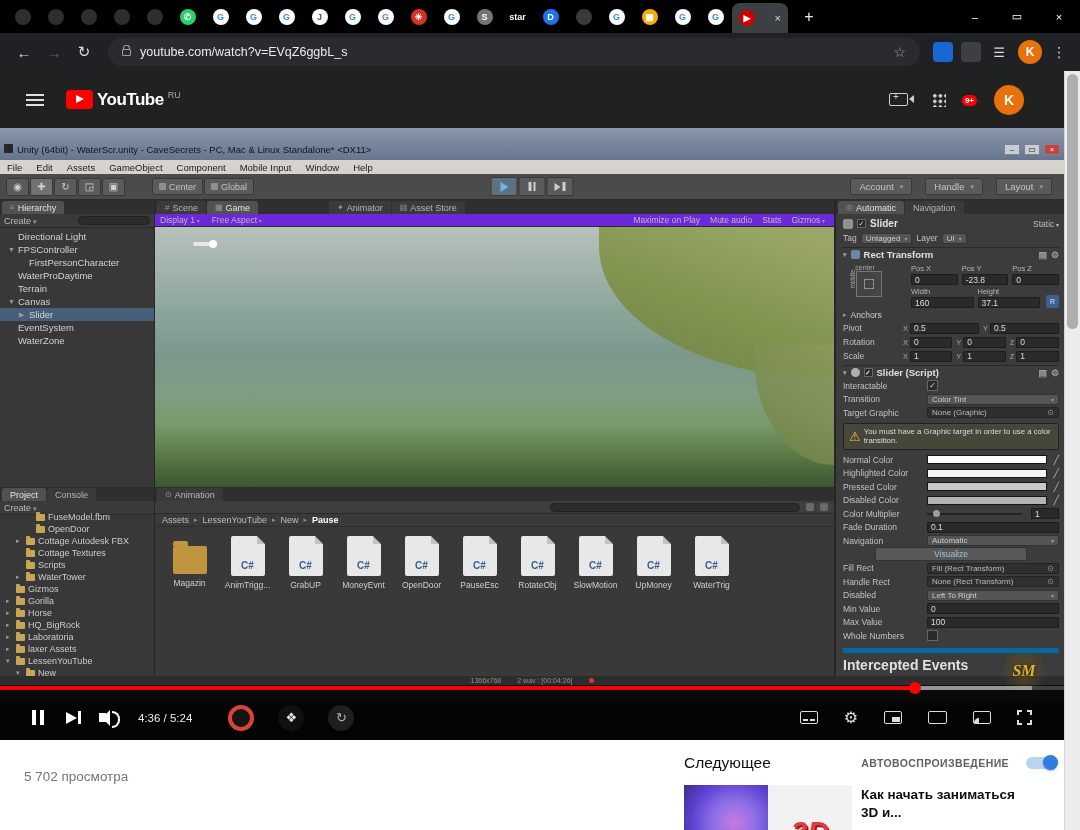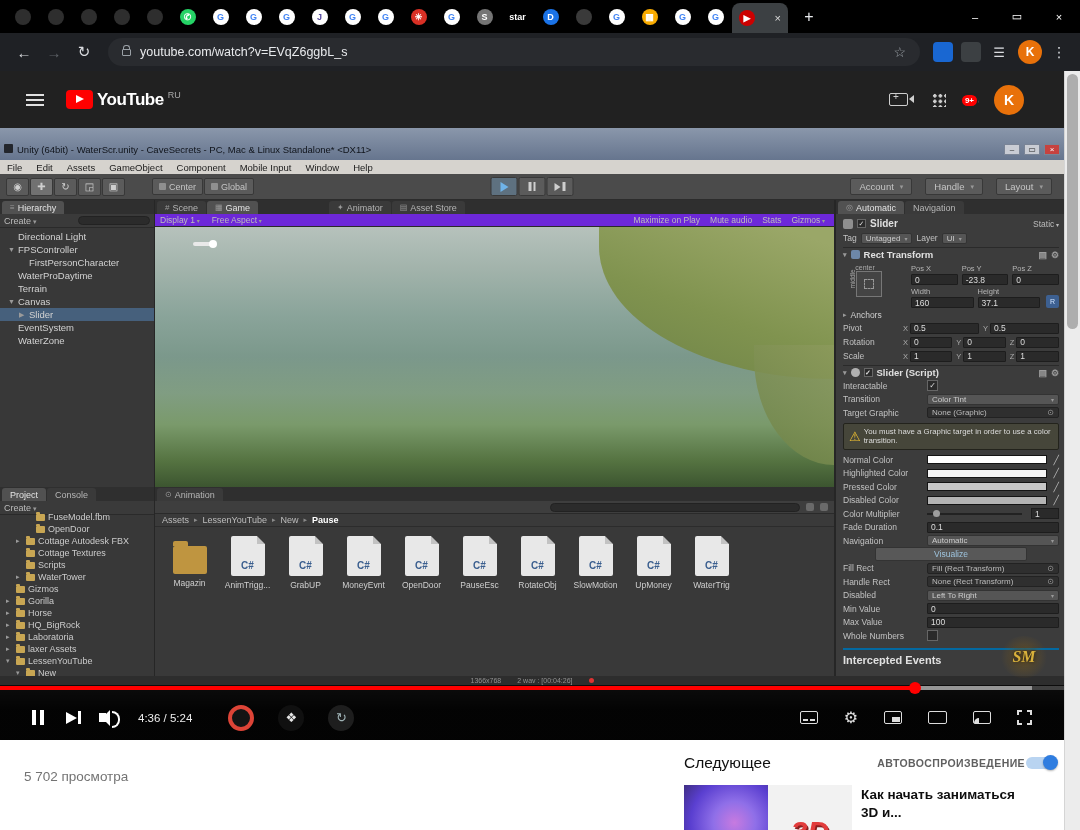--- a/index.html
+++ b/index.html
@@ -177,21 +177,21 @@
   .ins-row[data-type="checkbox"] .ins-value::before{content:"";width:9px;height:9px;background:#2a2a2a;border:1px solid #666;display:block;font-size:8px;color:#ddd;line-height:9px;text-align:center}
   .ins-row[data-checked="true"] .ins-value::before{content:"✓"}
   .ins-row[data-type="slider"] .st{display:block;flex:1;height:2px;background:#222;position:relative}
   .ins-row[data-type="slider"] .st::after{content:"";position:absolute;left:6%;top:-3px;width:7px;height:7px;background:#9e9e9e;border-radius:50%}
   .ins-row[data-type="slider"] .vt{display:flex;width:28px;height:11px;background:#2a2a2a;border:1px solid #1d1d1d;font-size:8.5px;color:#ddd;padding:0 3px;margin-left:6px;align-items:center}
   .ins-row[data-type="warning"]{display:block;background:#46463a;border:1px solid #23231c;border-radius:2px;padding:3px 5px;margin:3px 0}
   .ins-row[data-type="warning"] .wi{display:block;color:#f2c230;font-size:13px}
   .ins-row[data-type="warning"] .wt{display:block;font-size:7.8px;color:#dcdcdc;line-height:1.25}
   .ins-row[data-type="button"] .ins-value{justify-content:center}
   .ins-row[data-type="button"] .vt{display:flex;background:#585858;border:1px solid #333;border-radius:2px;padding:1px 0;width:152px;justify-content:center;font-size:8.5px;color:#9ec4de}
-  .ins-footer{font-weight:bold;color:#e0e0e0;font-size:11px;margin-top:6px;border-top:2px solid #0369a1;padding-top:4px}
+  .ins-footer{font-weight:bold;color:#e0e0e0;font-size:14px;margin-top:6px;border-top:5px solid #0369a1;padding-top:4px}
 
   .ptree{width:155px}
   .ptree-list{flex:1;overflow:hidden;margin-top:-4px}
   .t-row{height:12px;display:flex;align-items:center;font-size:9px;color:#cccccc;padding-left:calc(6px + var(--indent,0)*10px);gap:3px;white-space:nowrap;overflow:hidden}
   .t-row[data-selected="true"]{background:#46607c}
   .t-arrow{width:7px;font-size:7px;color:#9a9a9a;flex:0 0 auto}
   .folder-mini{width:9px;height:7px;background:#c8a653;border-radius:1px;position:relative;flex:0 0 auto}
   .folder-mini::before{content:"";position:absolute;top:-2px;left:0;width:4px;height:2px;background:#c8a653;border-radius:1px 1px 0 0}
 
   .pbrowser{flex:1}
@@ -208,21 +208,21 @@
   .file[data-type="script"] .file-ico::before{content:"C#";position:absolute;bottom:5px;left:0;right:0;text-align:center;font-size:10px;font-weight:bold;color:#3b5f8f}
   .file[data-type="script"] .file-ico::after{content:"";position:absolute;top:0;right:0;width:0;height:0;border-top:8px solid #393939;border-left:8px solid #c2c2c2}
   .file[data-type="folder"] .file-ico{background:#bf9540;border-radius:2px;height:28px;margin-top:10px}
   .file[data-type="folder"] .file-ico::before{content:"";position:absolute;top:-5px;left:0;width:15px;height:5px;background:#bf9540;border-radius:2px 2px 0 0}
   .file-name{font-size:8.5px;color:#cfcfcf;max-width:54px;text-align:center;white-space:nowrap;overflow:hidden}
 
   .u-status{height:9px;background:#2d2d2d;display:flex;align-items:center;gap:16px;font-size:7px;color:#909090;justify-content:center;flex:0 0 auto}
   .rec-dot{width:5px;height:5px;border-radius:50%;background:#d33}
 
   
-  .watermark{position:absolute;right:16px;bottom:62px;width:48px;height:42px;display:flex;align-items:center;justify-content:center;color:#d9b13b;font-size:16px;font-weight:bold;font-style:italic;font-family:"Liberation Serif",serif;background:radial-gradient(circle,rgba(130,95,25,.6),rgba(0,0,0,0) 72%);border-radius:50%;text-shadow:0 0 5px rgba(0,0,0,.7)}
+  .watermark{position:absolute;right:16px;bottom:48px;width:48px;height:42px;display:flex;align-items:center;justify-content:center;color:#d9b13b;font-size:16px;font-weight:bold;font-style:italic;font-family:"Liberation Serif",serif;background:radial-gradient(circle,rgba(130,95,25,.6),rgba(0,0,0,0) 72%);border-radius:50%;text-shadow:0 0 5px rgba(0,0,0,.7)}
   .player-bottom{position:absolute;left:0;right:0;bottom:0;height:55px;background:linear-gradient(rgba(0,0,0,0),rgba(0,0,0,.72) 45%)}
   .progress{position:absolute;top:1px;left:0;right:0;height:4px;background:rgba(255,255,255,.22)}
   .buffered{position:absolute;top:0;left:0;height:100%;background:rgba(255,255,255,.45)}
   .played{position:absolute;top:0;left:0;height:100%;background:#f00}
   .scrubber{position:absolute;top:-4px;width:12px;height:12px;border-radius:50%;background:#f00;margin-left:-6px}
   .controls{position:absolute;top:10px;left:0;right:0;bottom:0;display:flex;align-items:center;padding:0 32px;gap:22px}
   .pause-icon{width:12px;height:15px;border-left:4px solid #fff;border-right:4px solid #fff}
   .next-icon{width:0;height:0;border-left:11px solid #fff;border-top:6.5px solid transparent;border-bottom:6.5px solid transparent;position:relative}
   .next-icon::after{content:"";position:absolute;left:1px;top:-6.5px;width:3px;height:13px;background:#fff}
   .vol-icon{width:7px;height:9px;background:#fff;position:relative;margin-right:10px}
@@ -264,21 +264,21 @@
   .share-ico{position:relative;width:17px;height:13px}
   .share-ico::before{content:"";position:absolute;right:0;top:0;border-left:9px solid #909090;border-top:5px solid transparent;border-bottom:5px solid transparent}
   .share-ico::after{content:"";position:absolute;left:1px;bottom:0;width:9px;height:7px;border:2px solid #909090;border-right:none;border-top:none;border-radius:0 0 0 9px}
   .save-ico{width:15px;height:12px;position:relative}
   .save-ico::before{content:"";position:absolute;top:0;left:0;width:10px;height:2px;background:#909090;box-shadow:0 4px 0 #909090,0 8px 0 #909090}
   .save-ico::after{content:"+";position:absolute;right:-2px;bottom:-4px;font-size:11px;color:#909090}
   .more-dots{font-size:15px;color:#848484;letter-spacing:1px}
   .secondary{position:absolute;top:14px;left:684px;width:372px}
   .sec-head{display:flex;}
   .next-label{font-size:15.5px;color:#0f0f0f}
-  .autoplay{margin-left:auto;display:flex;align-items:center;gap:1px}
+  .autoplay{margin-left:auto;display:flex;align-items:center;gap:17px}
   .autoplay-label{font-size:10.5px;color:#606060;letter-spacing:.4px;font-weight:bold}
   .toggle{width:30px;height:12px;background:#b9d4f1;border-radius:6px;position:relative}
   .toggle-knob{position:absolute;right:-2px;top:-2px;width:15px;height:15px;border-radius:50%;background:#2f7de0;box-shadow:0 1px 2px rgba(0,0,0,.3)}
   .next-video{display:flex;gap:9px;margin-top:13px}
   .nv-thumb{width:168px;height:94px;display:flex;flex:0 0 auto;overflow:hidden;background:#ddd}
   .nv-left{width:50%;background:radial-gradient(circle at 60% 40%,#c77ae0 0%,#8f6fe8 28%,#5a3fd0 58%,#2d2350 100%)}
   .nv-right{width:50%;background:#f2f2f2;display:flex;align-items:center;justify-content:center}
   .nv-3d{font-size:30px;font-weight:bold;font-style:italic;color:#e23c3c;text-shadow:1.5px 1.5px 0 #8a1f1f}
   .nv-title{font-size:13.5px;font-weight:bold;color:#0f0f0f;line-height:1.35;width:172px;padding-top:1px}
 </style>

